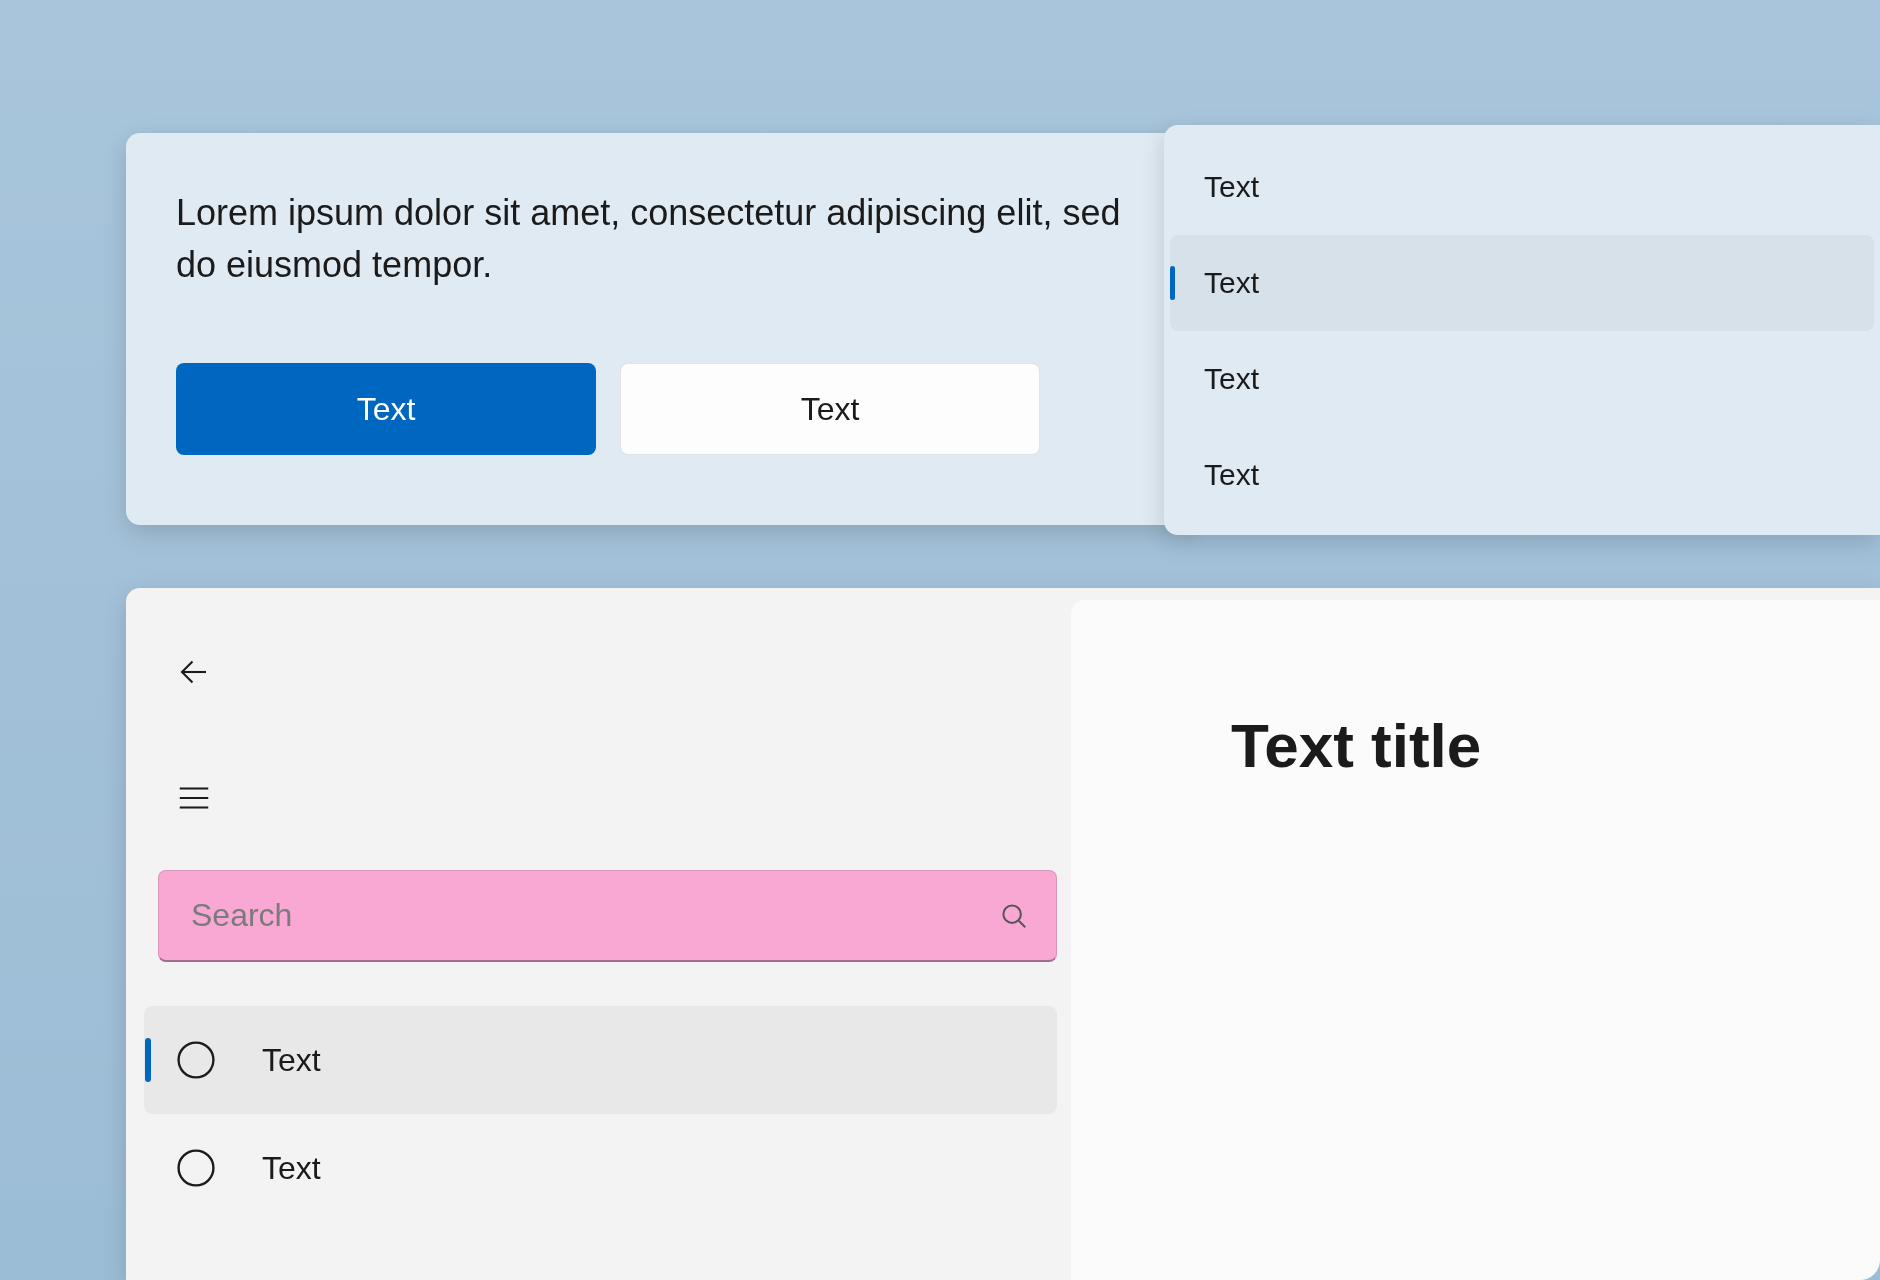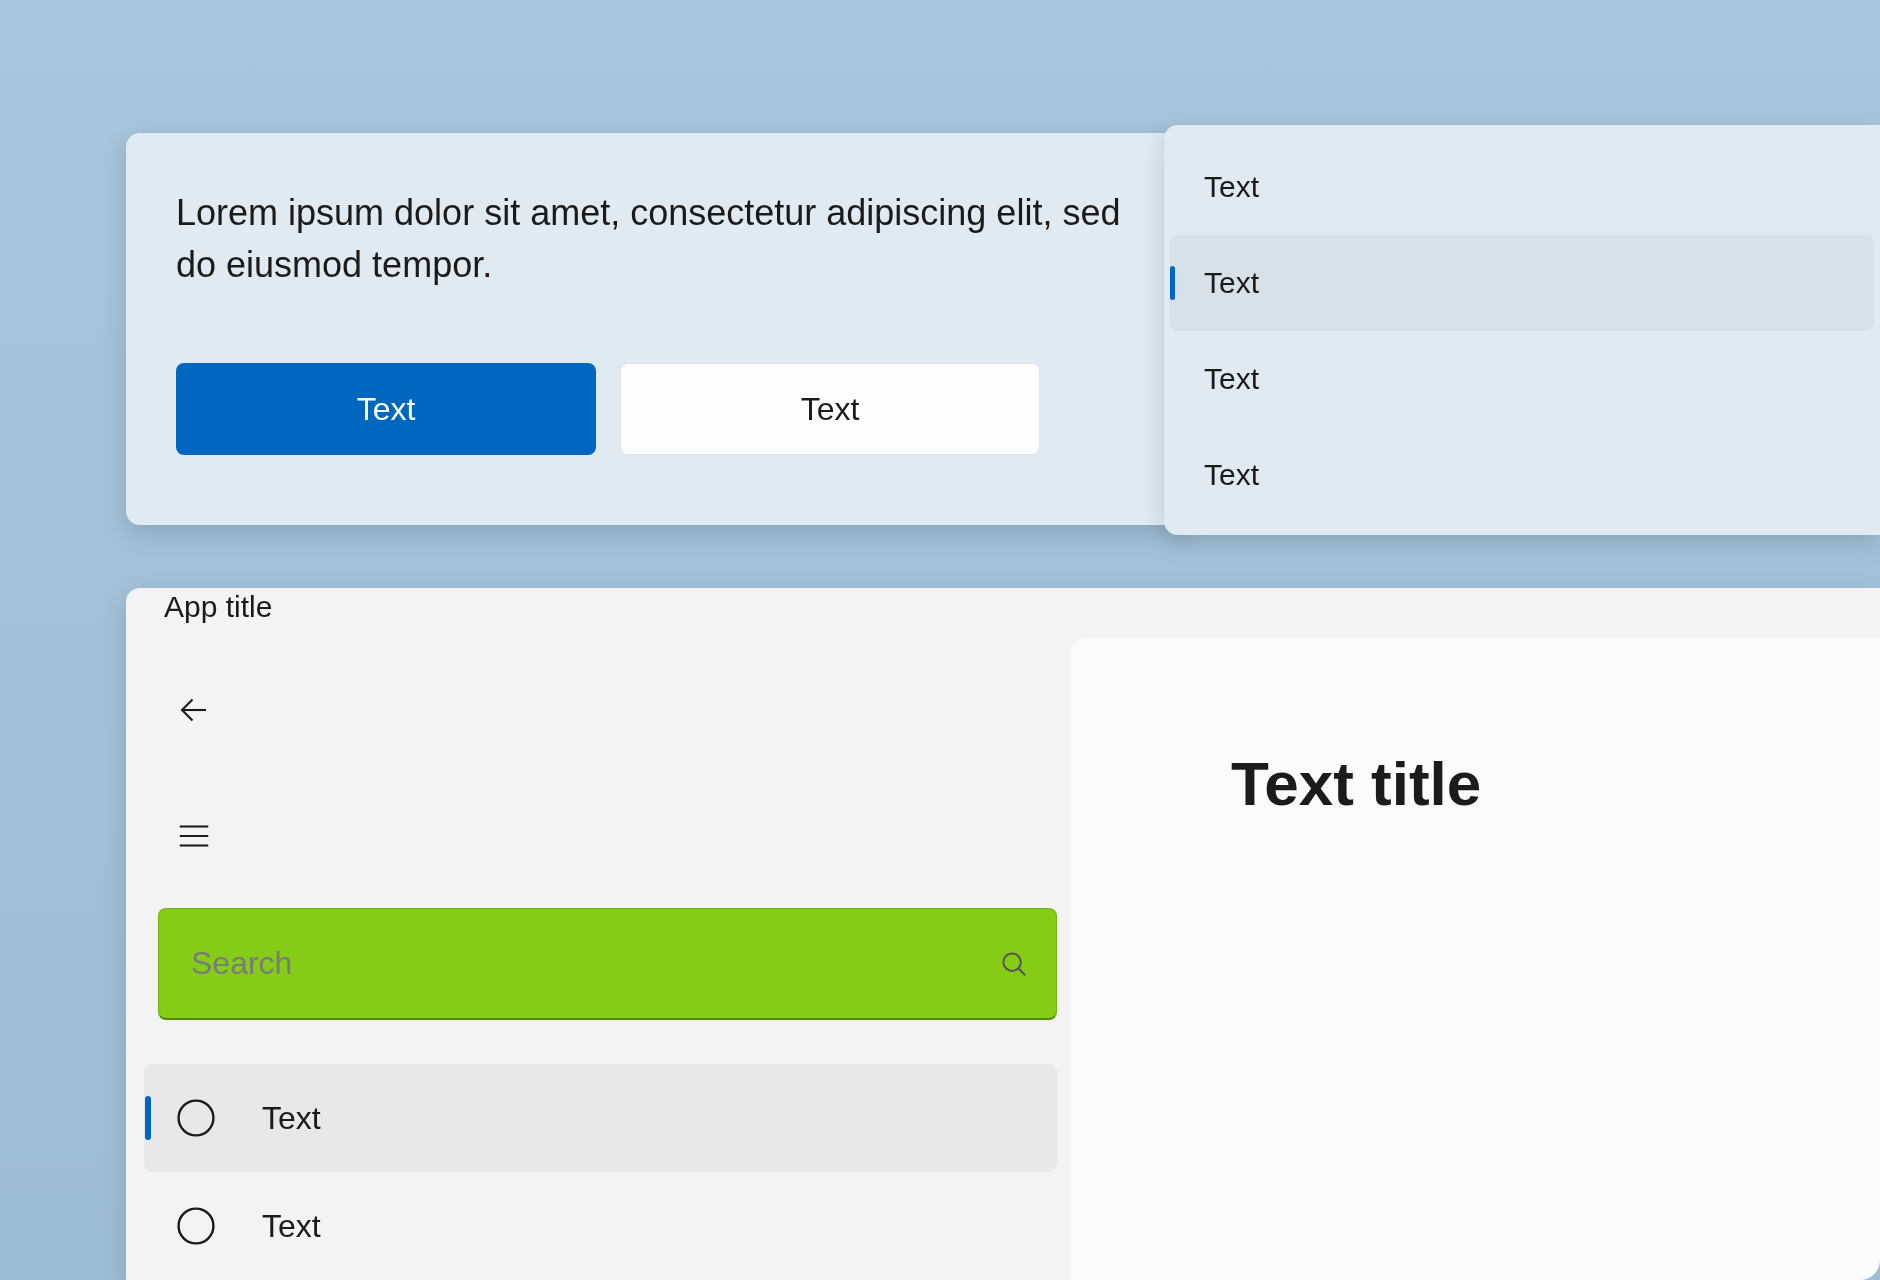--- a/index.html
+++ b/index.html
@@ -171,22 +171,22 @@
       justify-content: center;
       margin-top: 54px;
       margin-left: 14px;
       cursor: pointer;
     }
     
     .search-box {
       margin-top: 34px;
       margin-left: 14px;
       margin-right: 0;
-      height: 112px;
-      background-color: #84cc16;
+      height: 92px;
+      background-color: #f9a8d4;
       border: 1px solid rgba(0, 0, 0, 0.12);
       border-bottom: 2px solid rgba(0, 0, 0, 0.35);
       border-radius: 8px;
       display: flex;
       align-items: center;
       padding: 0 24px 0 32px;
     }
     
     .search-input {
       flex: 1;
@@ -290,23 +290,20 @@
   </div>
   <div class="list-item">
     <span>Text</span>
   </div>
   <div class="list-item">
     <span>Text</span>
   </div>
 </div>
 
 <div class="app-window">
-  <div class="app-titlebar">
-    <span class="app-title">App title</span>
-  </div>
   <div class="app-body">
     <div class="sidebar">
 
       <div class="sidebar-back">
         <span>
           <svg width="36" height="36" viewBox="0 0 24 24" fill="none" stroke="#1b1b1b" stroke-width="1.4">
             <line x1="20" y1="12" x2="4" y2="12"></line>
             <polyline points="11 5 4 12 11 19"></polyline>
           </svg>
         </span>

